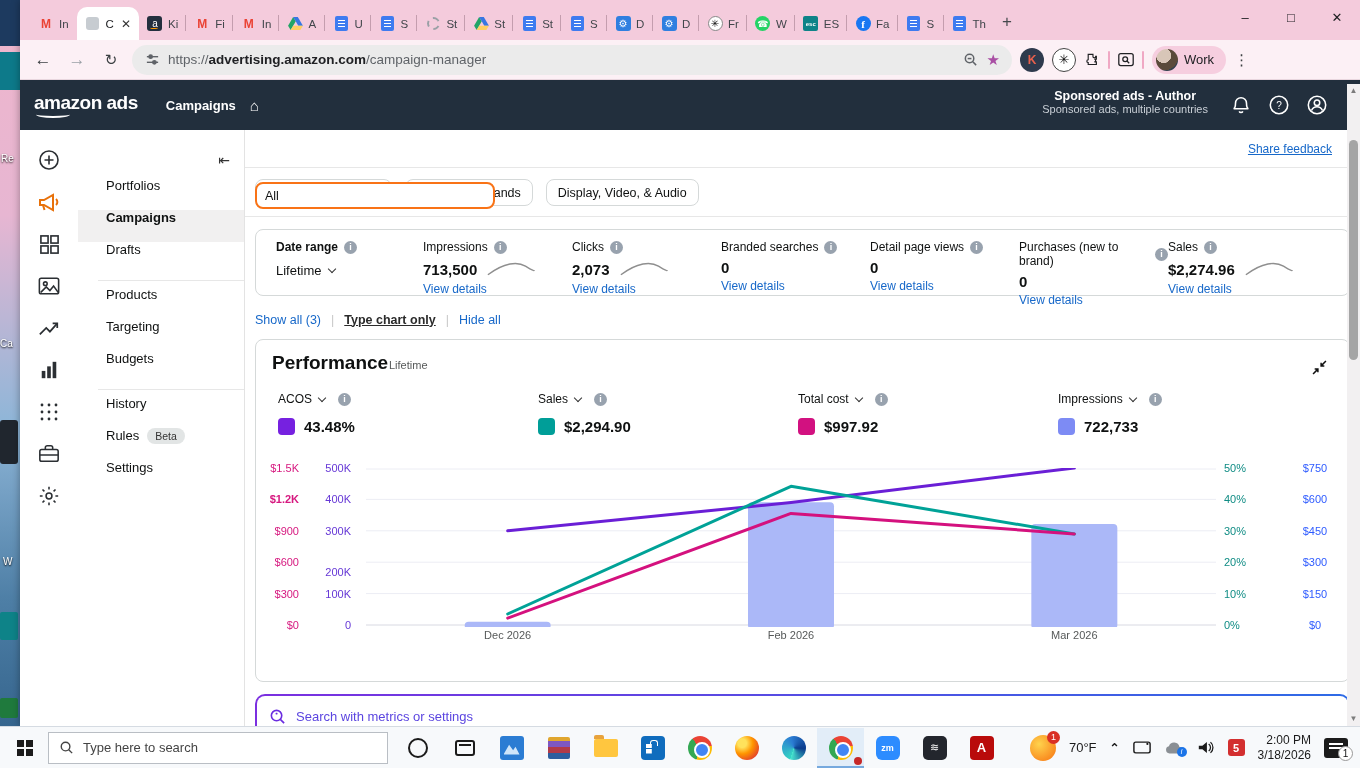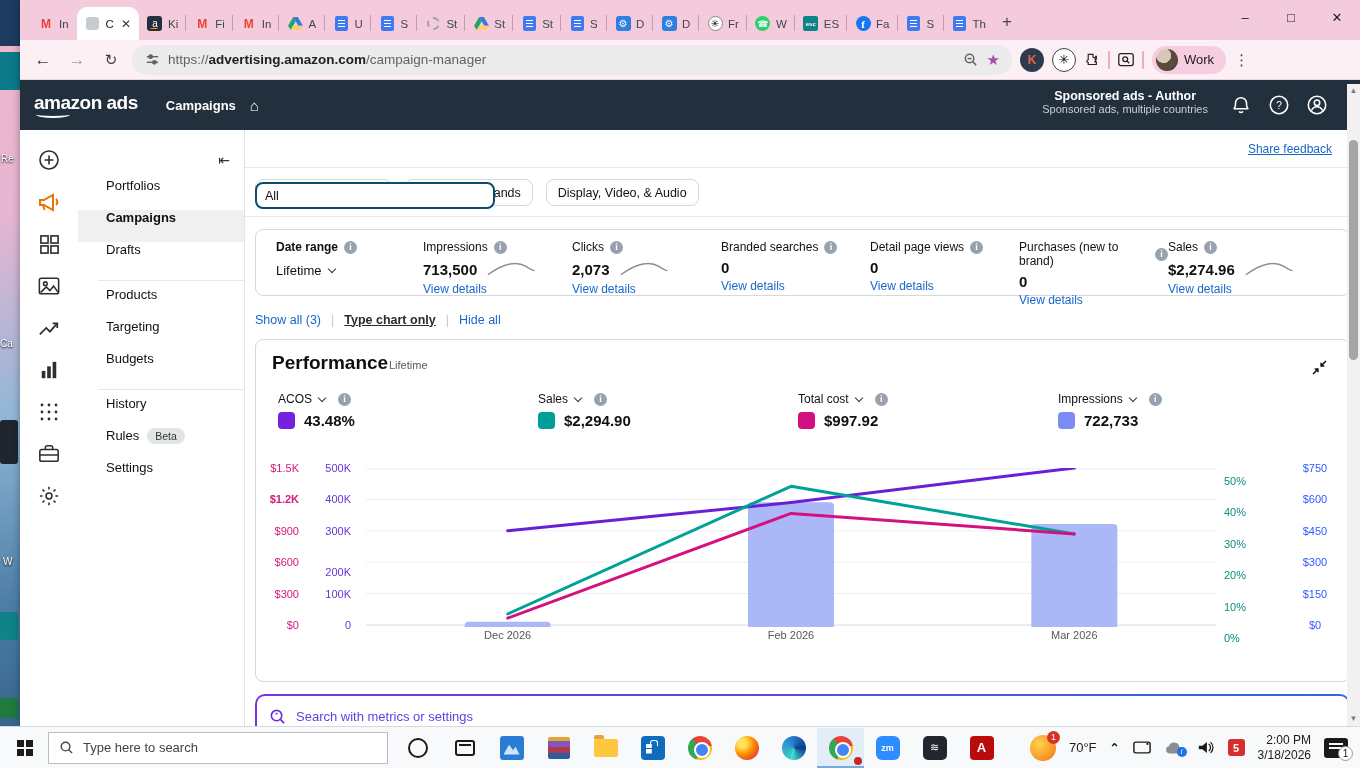--- a/index.html
+++ b/index.html
@@ -67,21 +67,21 @@
 .mitem{height:32px;display:flex;align-items:flex-start;padding-left:28px;font-size:13px;color:#0F1111;gap:8px}
 .mitem.active{background:#F1F0F0;font-weight:bold}
 .mdiv{height:1px;background:#e7e7e7;margin:6px 0 6px 20px}
 .beta{background:#E2E5E5;border-radius:9px;font-size:10.5px;padding:2px 8px;color:#333}
 .main{flex:1;position:relative}
 
 .topbar{height:38px;border-bottom:1px solid #e7e7e7;position:relative}
 .feedback{position:absolute;right:28px;top:12px;font-size:12px;color:#1768C9;text-decoration:underline}
 .chiprow{display:flex;gap:13px;padding:11px 0 0 10px;height:48px}
 .chip{border:1px solid #D5D9D9;border-radius:8px;background:#fff;font-size:12.5px;color:#0F1111;padding:5px 11px;height:27px;display:flex;align-items:center}
-.chip.sel{border:2px solid #0c4a6e;padding:4px 8px}
+.chip.sel{border:2px solid #f97316;padding:4px 8px}
 .hr{height:1px;background:#e7e7e7}
 
 .mcard{position:relative;margin:12px 10px 0 10px;border:1px solid #D5D9D9;border-radius:8px;height:67px;display:flex;padding:10px 0 0 20px}
 .mcol{position:relative}
 .mcol .lab{font-size:12px;color:#0F1111;display:flex;align-items:center;gap:6px}
 .mcol .lab.b{font-weight:bold}
 .mcol .val{font-size:15px;font-weight:bold;color:#0F1111;margin-top:5px;display:flex;align-items:center;gap:8px}
 .mcol .vlink{font-size:12px;color:#1768C9;margin-top:4px}
 .mcol .drval{font-size:13px;color:#0F1111;margin-top:9px;display:flex;align-items:center;gap:7px}
 
@@ -89,21 +89,21 @@
 .linkrow .vsep{color:#c8c8c8}
 .lnk{color:#1768C9}
 .lnk.darku{color:#2b2b2b;text-decoration:underline;font-weight:bold}
 
 .pcard{position:relative;margin:9px 10px 0 10px;border:1px solid #D5D9D9;border-radius:8px;height:343px}
 .ptitle{position:absolute;left:16px;top:12px;font-size:19px;font-weight:bold;color:#0F1111}
 .prange{position:absolute;left:133px;top:19px;font-size:11px;color:#565959}
 .pcollapse{position:absolute;right:22px;top:20px}
 .sel{position:absolute;top:52px;width:240px}
 .sel .slab{font-size:12px;color:#0F1111;display:flex;align-items:center;gap:7px}
-.sel .sval{display:flex;align-items:center;gap:9px;margin-top:6px;font-size:15px;font-weight:bold;color:#0F1111}
+.sel .sval{display:flex;align-items:center;gap:9px;margin-top:12px;font-size:15px;font-weight:bold;color:#0F1111}
 .swatch{width:17px;height:17px;border-radius:4px}
 
 .chart{position:absolute;left:0;top:121px;width:1073px;height:210px}
 .tickcol{position:absolute;font-size:11px}
 .tickcol div{position:absolute;height:14px;line-height:14px;width:100%}
 .plot{position:absolute;left:110px;top:7px}
 .xlab{position:absolute;top:168px;width:100px;text-align:center;font-size:11px;color:#565959}
 
 .chev{width:6px;height:6px;border-right:1.5px solid #333;border-bottom:1.5px solid #333;transform:rotate(45deg);display:inline-block;margin-top:-3px}
 .info{width:13px;height:13px;border-radius:50%;background:#98A2AE;color:#fff;font-size:9px;font-weight:bold;display:inline-flex;align-items:center;justify-content:center;flex:0 0 auto}
@@ -637,21 +637,21 @@
               <div style="top: 157px;">$0</div>
             </div>
             <div class="tickcol" style="left: 53px; top: 0px; width: 42px; height: 157px; color: rgb(102, 56, 214); text-align: right;">
               <div style="top: 0px;">500K</div>
               <div style="top: 31.4px;">400K</div>
               <div style="top: 62.8px;">300K</div>
               <div style="top: 104px;">200K</div>
               <div style="top: 125.6px;">100K</div>
               <div style="top: 157px;">0</div>
             </div>
-            <div class="tickcol" style="left: 968px; top: 0px; width: 40px; height: 157px; color: rgb(15, 140, 132); text-align: left; margin-top: 13px;">
+            <div class="tickcol" style="left: 968px; top: 0px; width: 40px; height: 157px; color: rgb(15, 140, 132); text-align: left;">
               <div style="top: 0px;">50%</div>
               <div style="top: 31.4px;">40%</div>
               <div style="top: 62.8px;">30%</div>
               <div style="top: 94.2px;">20%</div>
               <div style="top: 125.6px;">10%</div>
               <div style="top: 157px;">0%</div>
             </div>
             <div class="tickcol" style="left: 1035px; top: 0px; width: 48px; height: 157px; color: rgb(46, 91, 255); text-align: center;">
               <div style="top: 0px;">$750</div>
               <div style="top: 31.4px;">$600</div>

